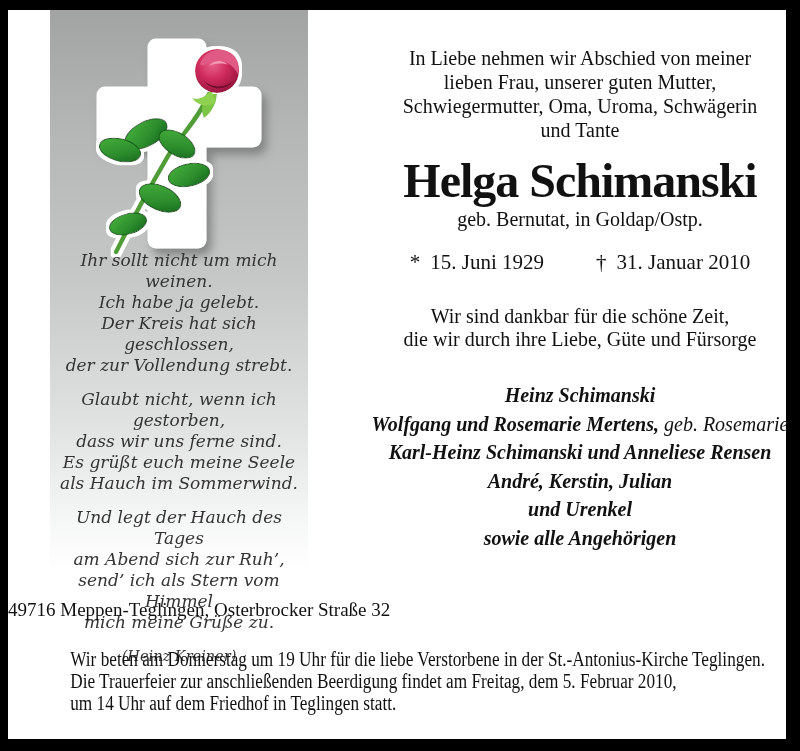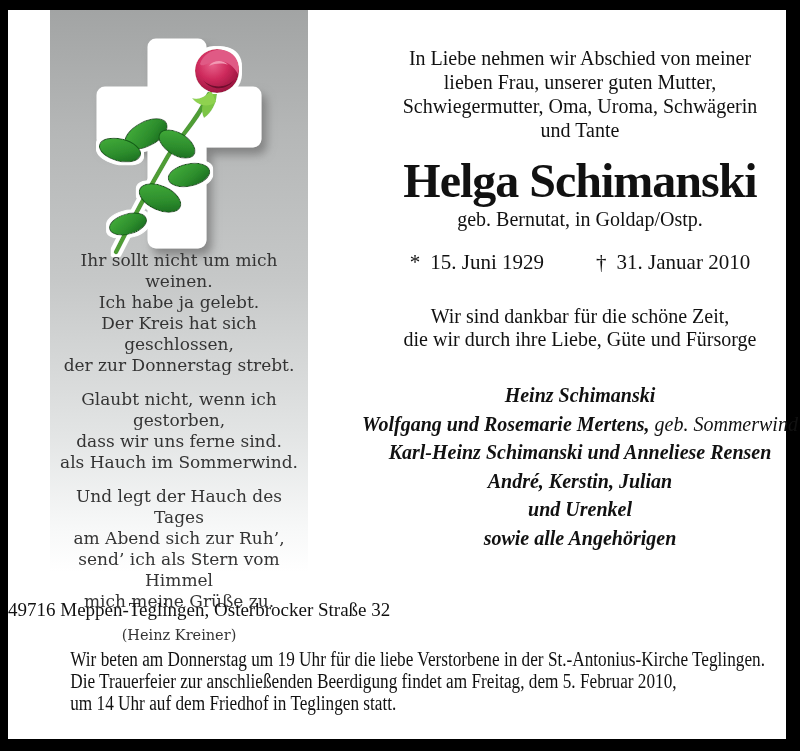--- a/index.html
+++ b/index.html
@@ -11,21 +11,21 @@
     position:absolute;left:8px;top:10px;width:778px;height:729px;background:#fff;
   }
   
   #panel{
     position:absolute;left:42px;top:0;width:258px;height:562px;
     background:linear-gradient(180deg,#a2a4a4 0%,#b5b7b7 22%,#c6c8c8 48%,#e2e4e4 75%,#f7f8f8 92%,#ffffff 100%);
   }
   #cross-art{position:absolute;left:26px;top:28px;}
   #poem{
     position:absolute;left:0;top:240px;width:100%;text-align:center;
-    color:#343434;font-size:17px;line-height:21px;
+    font-style:italic;color:#343434;font-size:17px;line-height:21px;
     font-family:"DejaVu Serif","Liberation Serif",serif;
   }
   .stanza{margin-bottom:13px;}
   #poem-attrib{font-size:14.5px;margin-top:6px;}
   
   #announce{
     position:absolute;left:300px;top:0;width:544px;text-align:center;
   }
   #intro{margin-top:36px;font-size:20px;line-height:24px;}
   #deceased-name{margin-top:14px;font-size:48px;line-height:50px;font-weight:bold;letter-spacing:-1px;}
@@ -105,25 +105,26 @@
           <path d="M127,42 C134,50 150,51 158,42 C152,52 136,54 127,42 Z" fill="#70102e"></path>
           <path d="M133,28 C137,22 147,21 152,27 C148,25 139,25 133,28 Z" fill="#f29ab4"></path>
         </g>
       </svg>
 
       <div id="poem">
         <div class="stanza">
           <div>Ihr sollt nicht um mich weinen.</div>
           <div>Ich habe ja gelebt.</div>
           <div>Der Kreis hat sich geschlossen,</div>
-          <div>der zur Donnerstag strebt.</div>
+          <div>der zur Vollendung strebt.</div>
         </div>
         <div class="stanza">
           <div>Glaubt nicht, wenn ich gestorben,</div>
           <div>dass wir uns ferne sind.</div>
+          <div>Es grüßt euch meine Seele</div>
           <div>als Hauch im Sommerwind.</div>
         </div>
         <div class="stanza">
           <div>Und legt der Hauch des Tages</div>
           <div>am Abend sich zur Ruh’,</div>
           <div>send’ ich als Stern vom Himmel</div>
           <div>mich meine Grüße zu.</div>
         </div>
         <div id="poem-attrib">(Heinz Kreiner)</div>
       </div>
@@ -149,21 +150,21 @@
         </span>
       </div>
 
       <div id="gratitude">
         <div>Wir sind dankbar für die schöne Zeit,</div>
         <div>die wir durch ihre Liebe, Güte und Fürsorge</div>
       </div>
 
       <div id="mourners">
         <div class="mourner-line"><b>Heinz Schimanski</b><span></span></div>
-        <div class="mourner-line"><b>Wolfgang und Rosemarie Mertens,</b><span> geb. Sommerwind</span></div>
+        <div class="mourner-line"><b>Wolfgang und Rosemarie Mertens,</b><span> geb. Rosemarie</span></div>
         <div class="mourner-line"><b>Karl-Heinz Schimanski und Anneliese Rensen</b><span></span></div>
         <div class="mourner-line"><b>André, Kerstin, Julian</b><span></span></div>
         <div class="mourner-line"><b>und Urenkel</b><span></span></div>
         <div class="mourner-line"><b>sowie alle Angehörigen</b><span></span></div>
       </div>
     </div>
 
     <div id="footer">
       <div id="address">49716 Meppen-Teglingen, Osterbrocker Straße 32</div>
       <div id="prayer" class="narrow">Wir beten am Donnerstag um 19 Uhr für die liebe Verstorbene in der St.-Antonius-Kirche Teglingen.</div>

